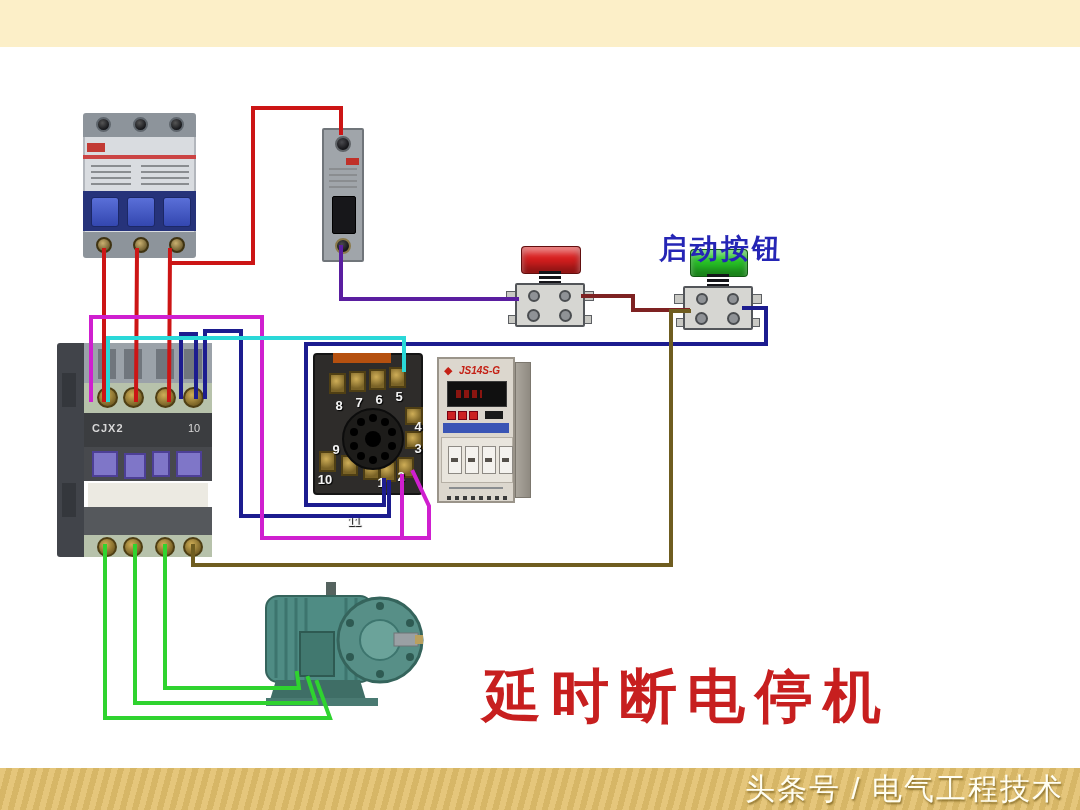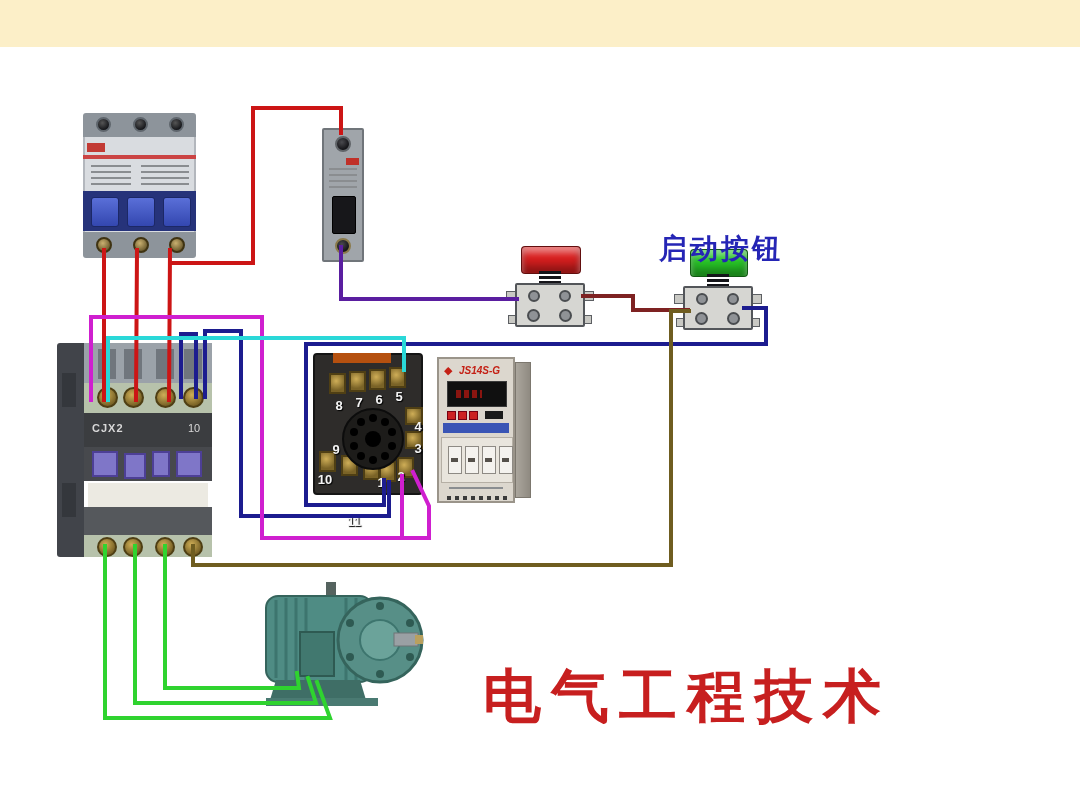--- a/index.html
+++ b/index.html
@@ -20,20 +20,23 @@
   .pin-num{color:#f4f4f4;font-weight:bold;font-size:13px;text-shadow:1px 1px 1px #000;transform:translate(-50%,-50%);}
   .brass{background:radial-gradient(circle at 40% 35%, #cfae57, #7a6327 70%);border:2px solid #4f3f14;}
   .tiny-lines{background:repeating-linear-gradient(180deg,#8a8d90 0 2px,rgba(0,0,0,0) 2px 6px);}
 </style>
 </head>
 <body>
 
 <div class="stage">
 
   <div class="abs band-top" style="background: rgb(252, 239, 200);"></div>
+  <div class="abs band-bottom" style="background:#e2c06c;background-image:repeating-linear-gradient(105deg,rgba(255,255,255,.10) 0 6px,rgba(0,0,0,.05) 6px 12px);">
+    <span class="wm" style="color: rgb(255, 254, 242);">头条号 / 电气工程技术</span>
+  </div>
 
   <div class="comp abs" style="left:83px;top:113px;width:113px;height:145px;">
     <div class="abs" style="left:0;top:0;width:113px;height:24px;background:#8d949b;border-radius:3px 3px 0 0;"></div>
     <div class="abs screw" style="left:13px;top:4px;width:15px;height:15px;background:radial-gradient(circle at 40% 35%,#555,#17181c 70%);border:2px solid #5f666d;"></div>
     <div class="abs screw" style="left:50px;top:4px;width:15px;height:15px;background:radial-gradient(circle at 40% 35%,#555,#17181c 70%);border:2px solid #5f666d;"></div>
     <div class="abs screw" style="left:86px;top:4px;width:15px;height:15px;background:radial-gradient(circle at 40% 35%,#555,#17181c 70%);border:2px solid #5f666d;"></div>
     <div class="abs" style="left:0;top:24px;width:113px;height:95px;background:#d9dce0;border-left:2px solid #b3b7bd;border-right:2px solid #b3b7bd;box-sizing:border-box;"></div>
     <div class="abs" style="left:4px;top:30px;width:18px;height:9px;background:#c23a34;"></div>
     <div class="abs" style="left:0;top:42px;width:113px;height:4px;background:#cb4444;"></div>
     <div class="abs tiny-lines" style="left:8px;top:52px;width:40px;height:20px;"></div>
@@ -232,15 +235,15 @@
     <polyline class="w" points="91,400 91,317 262,317 262,538 402,538 402,476" stroke="#cf1fcf"></polyline>
     <polyline class="w" points="402,538 429,538 429,506 413,472" stroke="#cf1fcf"></polyline>
     <polyline class="w" points="108,400 108,338 404,338 404,370" stroke="#2ad8d8"></polyline>
     <polyline class="w" points="689,311 671,311 671,565 193,565 193,546" stroke="#6f5d20"></polyline>
     <polyline class="w" points="105,546 105,718 330,718 317,682" stroke="#2fd32f"></polyline>
     <polyline class="w" points="135,546 135,703 316,703 308,678" stroke="#2fd32f"></polyline>
     <polyline class="w" points="165,546 165,688 299,688 297,673" stroke="#2fd32f"></polyline>
   </svg>
 
   <div class="lbl abs" style="left: 659px; top: 230px; font-size: 28px; font-weight: bold; letter-spacing: 3px; color: rgb(37, 37, 181);">启动按钮</div>
-  <div class="lbl abs" style="left: 483px; top: 658px; font-size: 58px; font-weight: bold; letter-spacing: 10px; font-family: &quot;DejaVu Serif&quot;, serif; color: rgb(199, 31, 31);">电气工程技术</div>
+  <div class="lbl abs" style="left: 483px; top: 658px; font-size: 58px; font-weight: bold; letter-spacing: 10px; font-family: &quot;DejaVu Serif&quot;, serif; color: rgb(199, 31, 31);">延时断电停机</div>
 
 </div>
 
 </body></html>

